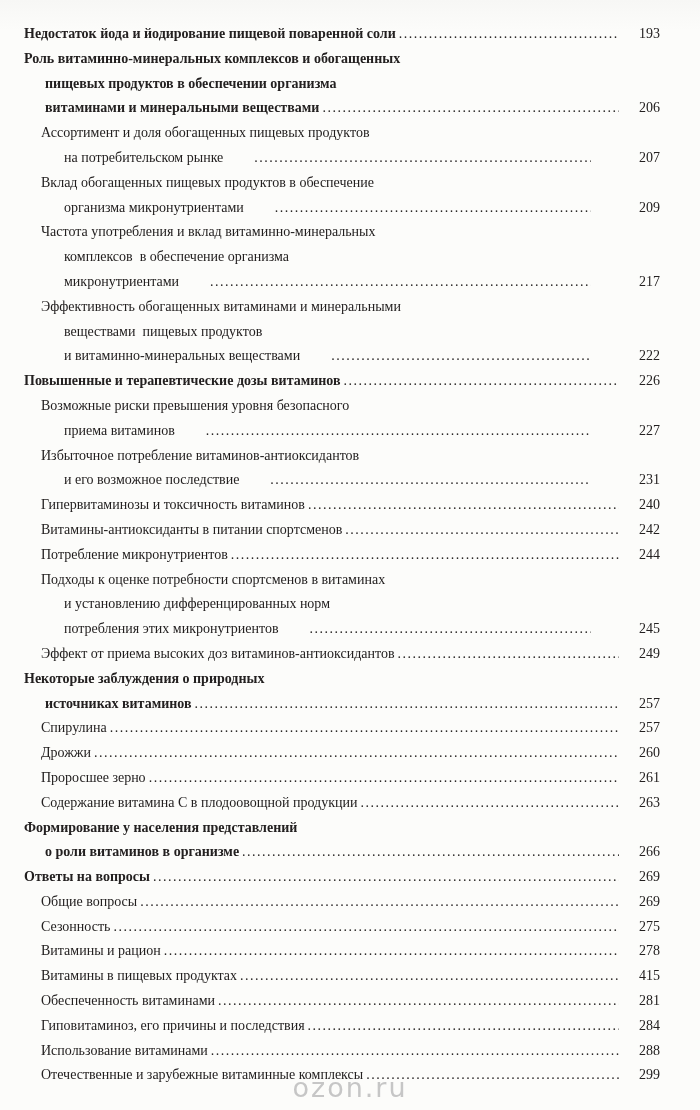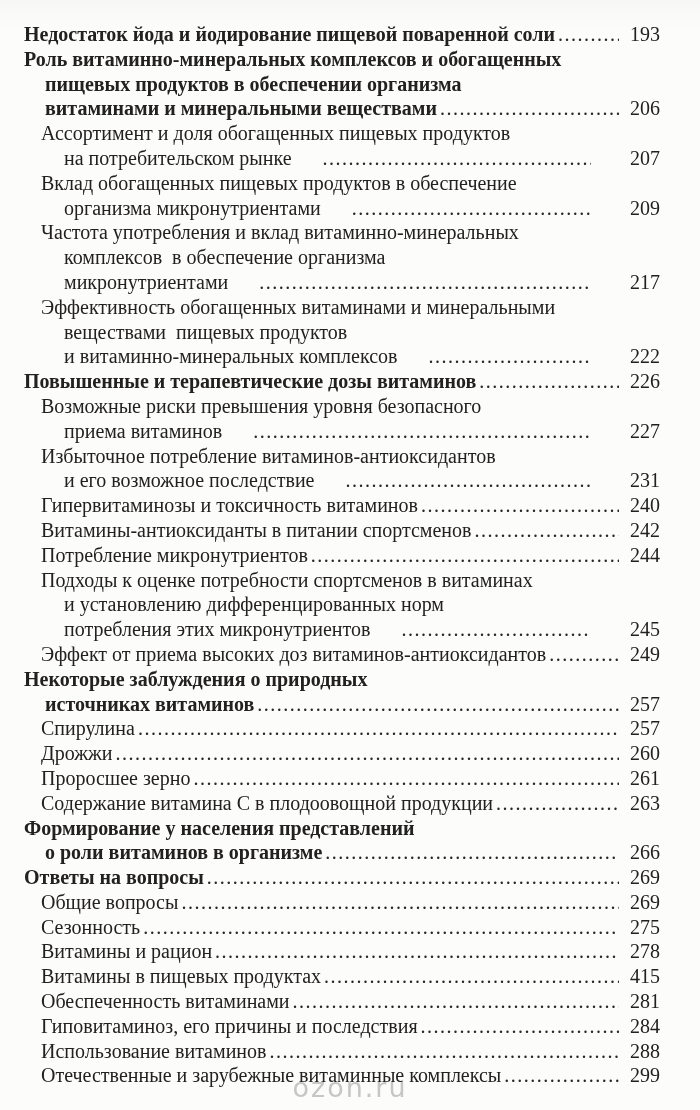--- a/index.html
+++ b/index.html
@@ -13,21 +13,21 @@
     font-family:"Liberation Serif","DejaVu Serif",serif;
     padding:22px 40px 0 24px;
     overflow:hidden;
   }
   .toc{position:relative;z-index:1;}
   .row{
     display:flex;
     align-items:baseline;
     height:24.8px;
     line-height:24.8px;
-    font-size:20px;
+    font-size:14px;
     white-space:nowrap;
   }
   .row.bold .title{font-weight:bold;}
   .lvl-main{padding-left:0;}
   .lvl-main-cont{padding-left:21px;}
   .lvl-sub{padding-left:17px;}
   .lvl-sub-cont{padding-left:40px;gap:28px;}
   .title{flex:0 0 auto;white-space:pre;}
   .dots{
     flex:1 1 0;
@@ -116,21 +116,21 @@
   </div>
       <div class="row lvl-sub no-page">
     <span class="title">Эффективность обогащенных витаминами и минеральными</span>
 
   </div>
       <div class="row lvl-sub-cont no-page">
     <span class="title">веществами  пищевых продуктов</span>
 
   </div>
       <div class="row lvl-sub-cont">
-    <span class="title">и витаминно-минеральных комплексов</span>
+    <span class="title">и витаминно-минеральных веществами</span>
     <span class="dots"></span>
     <span class="pageno">222</span>
   </div>
       <div class="row lvl-main bold">
     <span class="title">Повышенные и терапевтические дозы витаминов</span>
     <span class="dots"></span>
     <span class="pageno">226</span>
   </div>
       <div class="row lvl-sub no-page">
     <span class="title">Возможные риски превышения уровня безопасного</span>
@@ -250,21 +250,21 @@
     <span class="title">Обеспеченность витаминами</span>
     <span class="dots"></span>
     <span class="pageno">281</span>
   </div>
       <div class="row lvl-sub">
     <span class="title">Гиповитаминоз, его причины и последствия</span>
     <span class="dots"></span>
     <span class="pageno">284</span>
   </div>
       <div class="row lvl-sub">
-    <span class="title">Использование витаминов</span>
+    <span class="title">Использование витаминами</span>
     <span class="dots"></span>
     <span class="pageno">288</span>
   </div>
       <div class="row lvl-sub">
     <span class="title">Отечественные и зарубежные витаминные комплексы</span>
     <span class="dots"></span>
     <span class="pageno">299</span>
   </div>
     </div>
   <div class="watermark">ozon.ru</div>

